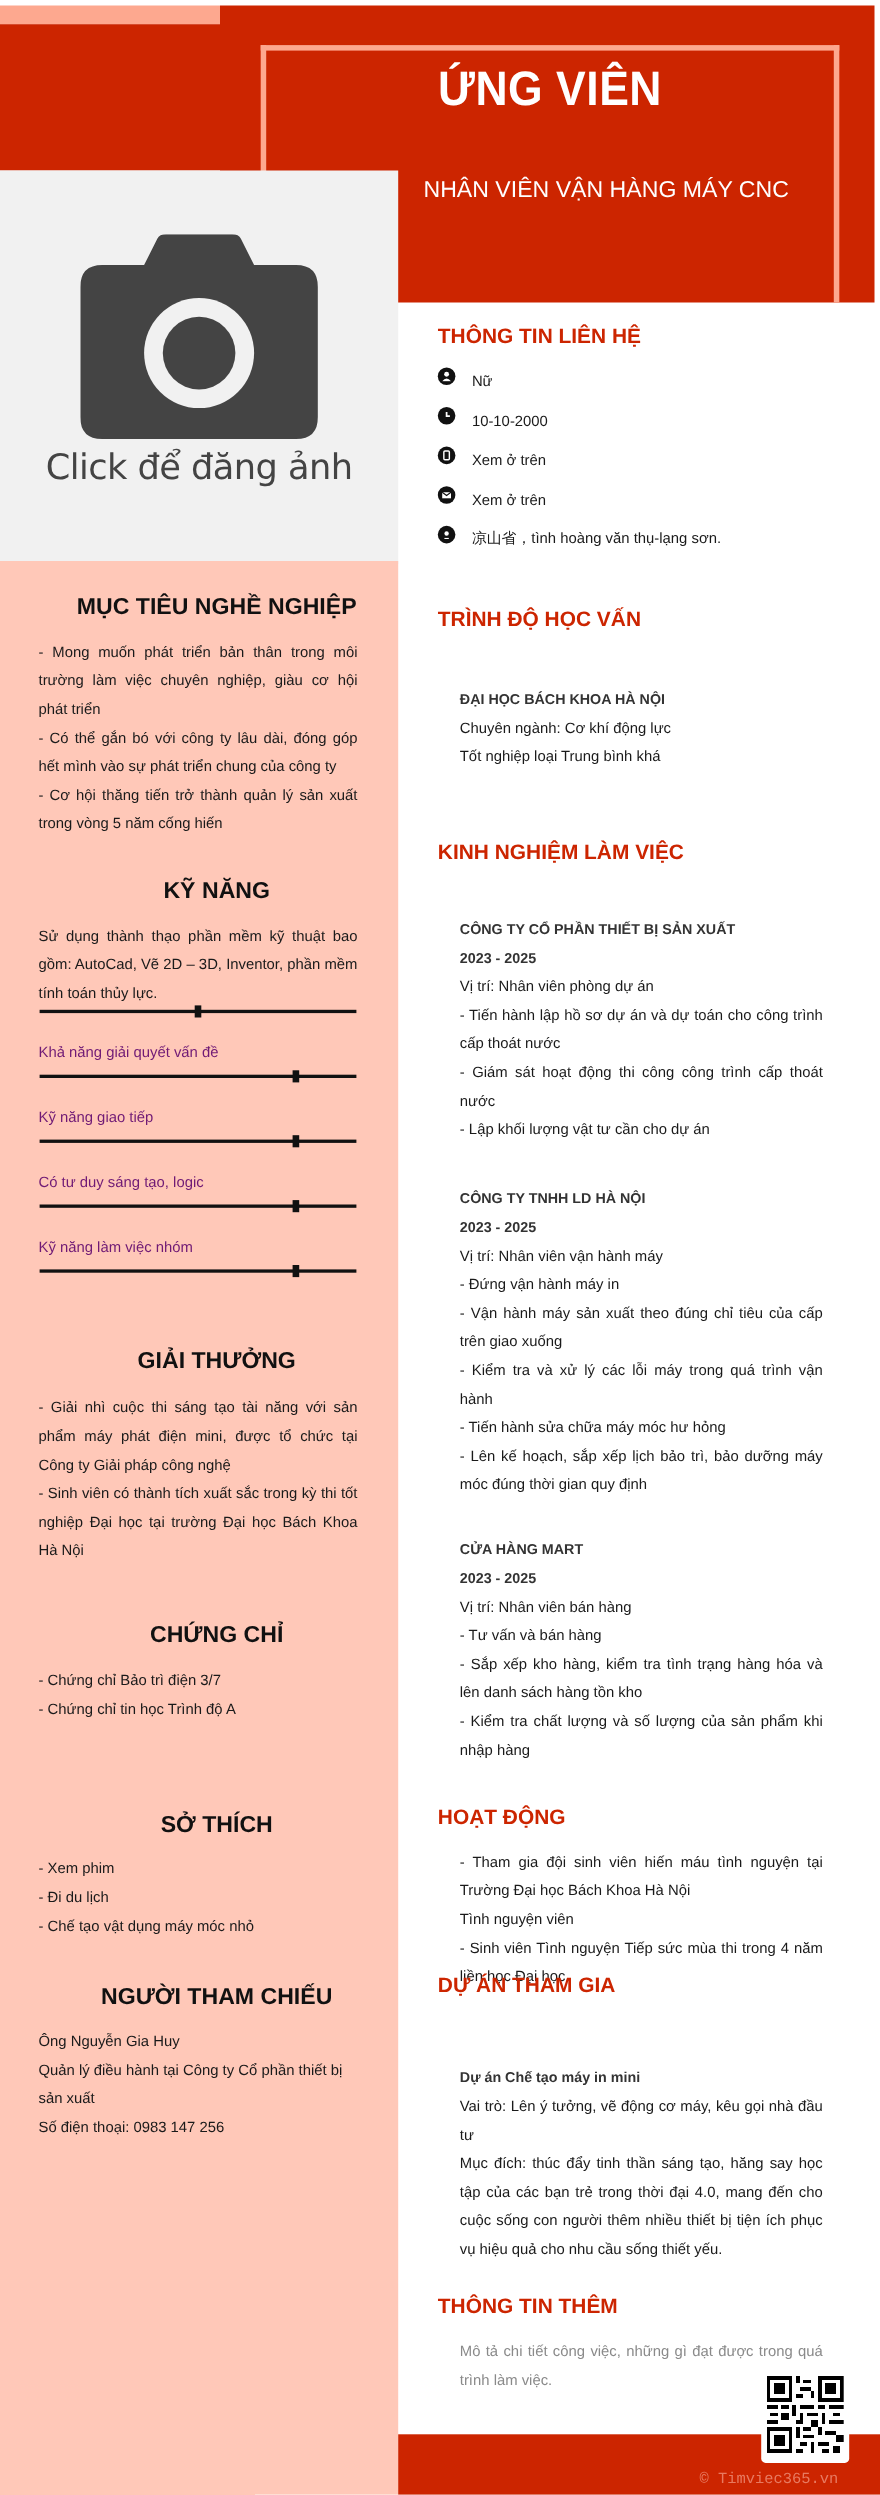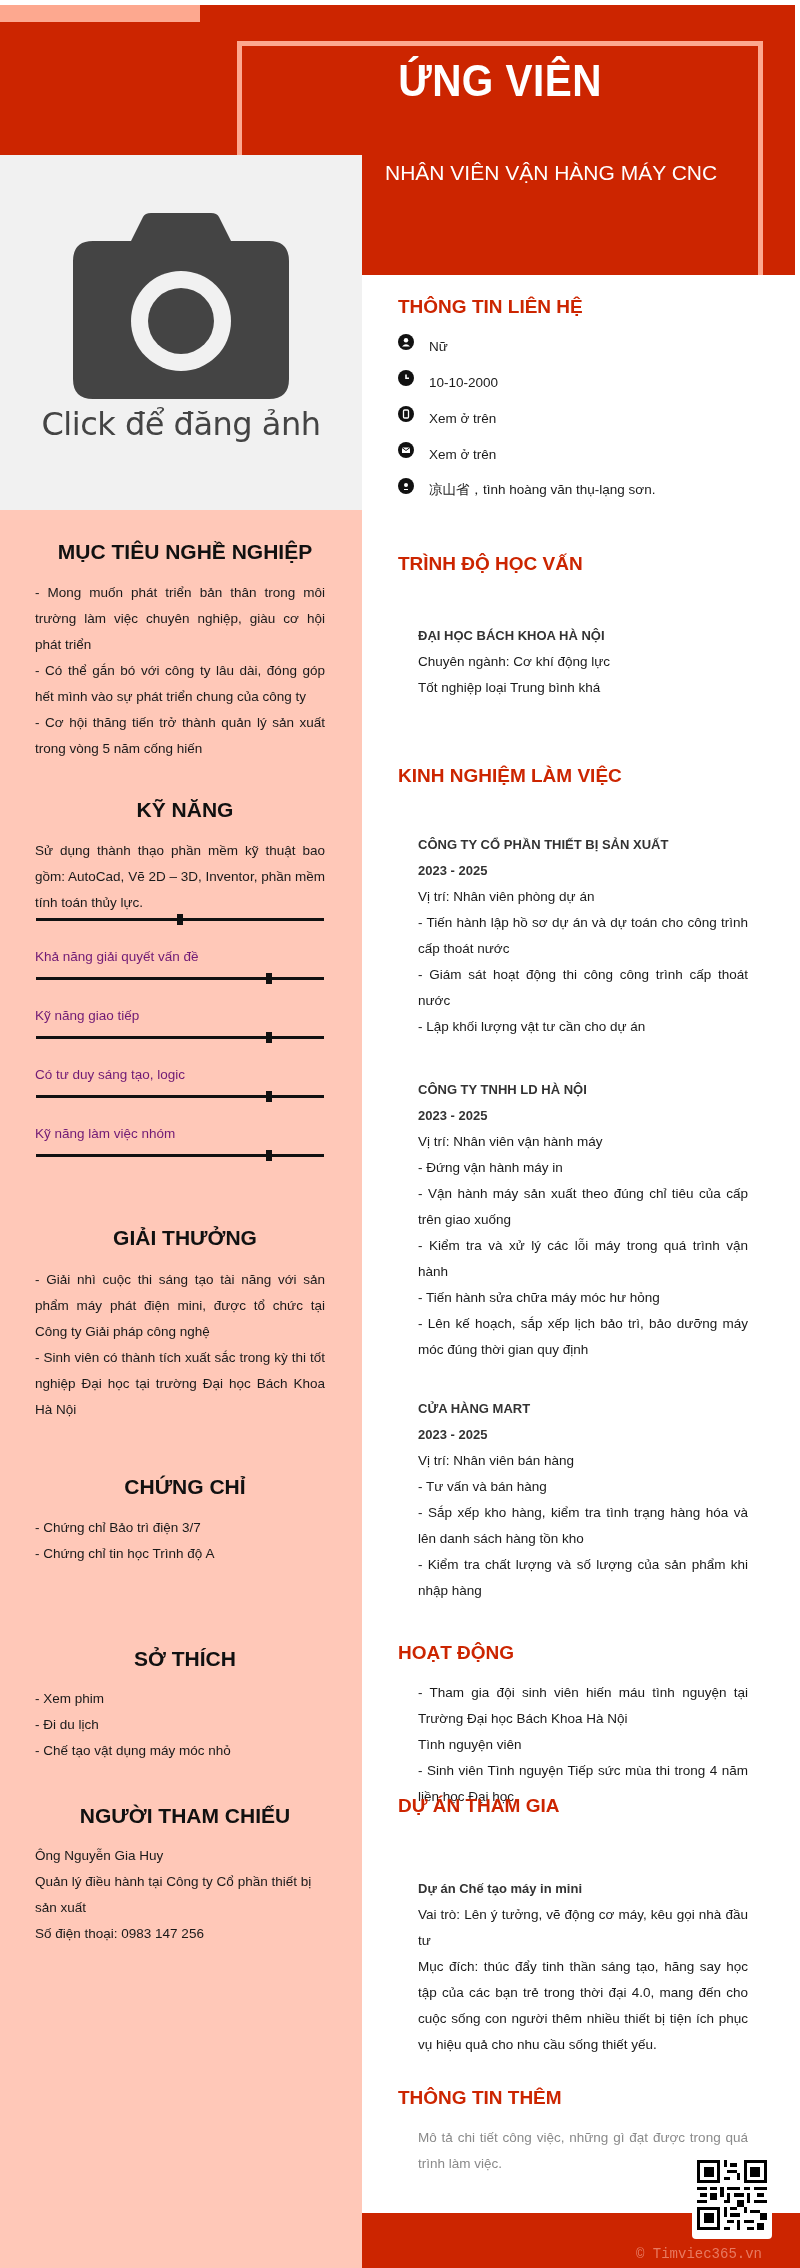--- a/index.html
+++ b/index.html
@@ -14,21 +14,21 @@
   .header-sub { position: absolute; left: 385px; top: 160px; width: 340px; color: #fff; font-size: 21px; line-height: 25px;
     font-family: "Liberation Sans", sans-serif; }
 
   
   .left-col { position: absolute; left: 0; top: 510px; width: 362px; height: 1758px; background: #FFC8B8; }
   .photo { position: absolute; left: 0; top: 155px; width: 362px; height: 358px; background: #F1F1F1; cursor: pointer; }
   .photo svg { position: absolute; left: 73px; top: 58px; }
   .photo-label { position: absolute; left: 0; top: 250px; width: 362px; text-align: center; color: #444;
     font-size: 32px; font-family: "DejaVu Sans", sans-serif; letter-spacing: -0.5px; }
 
-  .lsec-title { position: absolute; left: 4px; width: 362px; text-align: center; font-weight: bold; font-size: 21px; color: #111; }
+  .lsec-title { position: absolute; left: 16px; width: 362px; text-align: center; font-weight: bold; font-size: 21px; color: #111; }
   .ltext { position: absolute; left: 35px; width: 290px; font-size: 13.5px; line-height: 26px; color: #1a1a1a; text-align: justify; }
   .ltext p { margin: 0; }
   .slider { position: absolute; left: 36px; width: 288px; height: 3px; background: #111; }
   .slider .thumb { position: absolute; top: -4px; width: 6px; height: 11px; background: #111; margin-left: -3px; }
   .slabel { position: absolute; left: 35px; font-size: 13.5px; color: #701a75; }
 
   .rsec-title { position: absolute; left: 398px; font-weight: bold; font-size: 19px; color: #CC2500; }
   .rtext { position: absolute; left: 418px; width: 330px; font-size: 13.5px; line-height: 26px; color: #1a1a1a; text-align: justify; }
   .rtext p { margin: 0; }
   .rtext .b { font-weight: bold; color: #333; }

